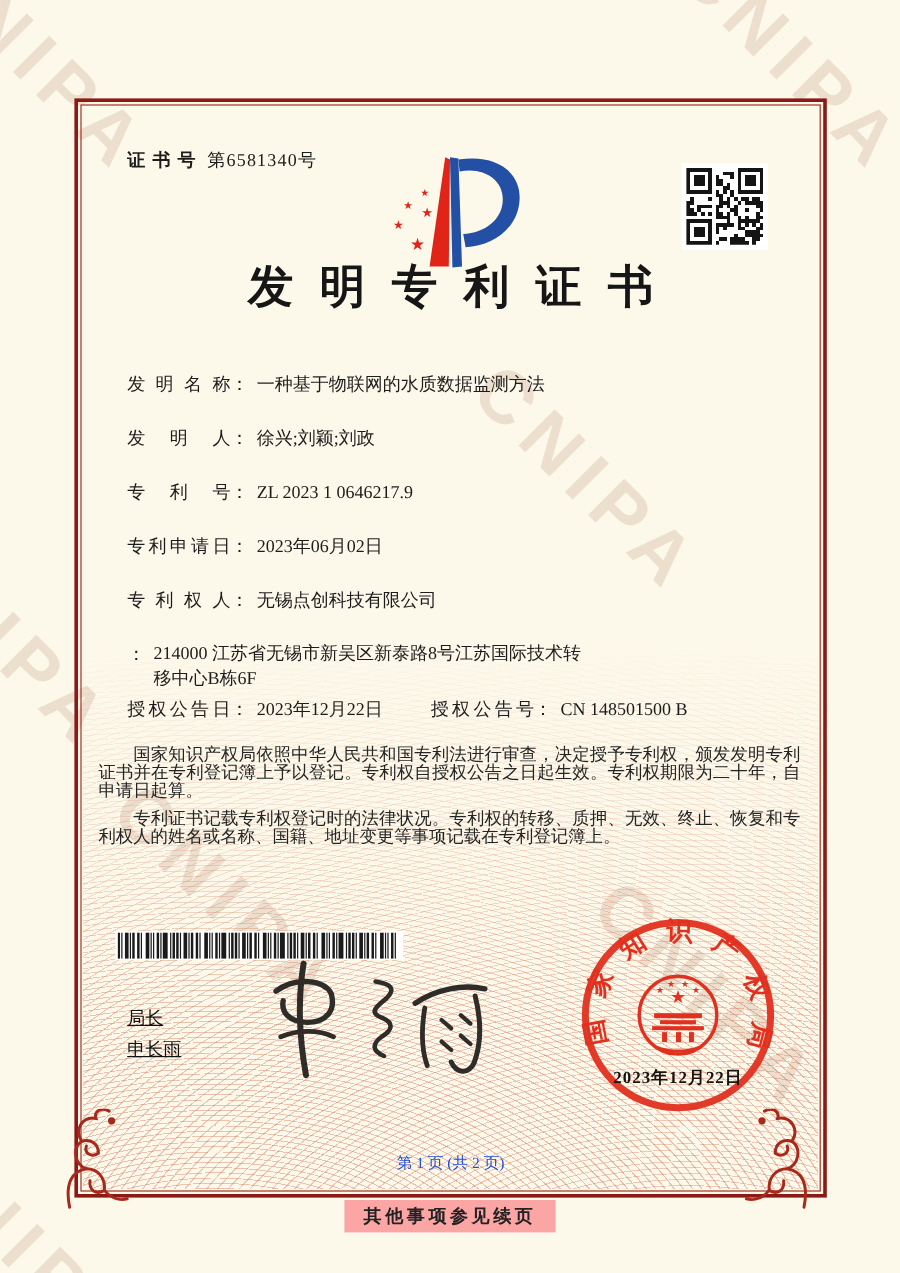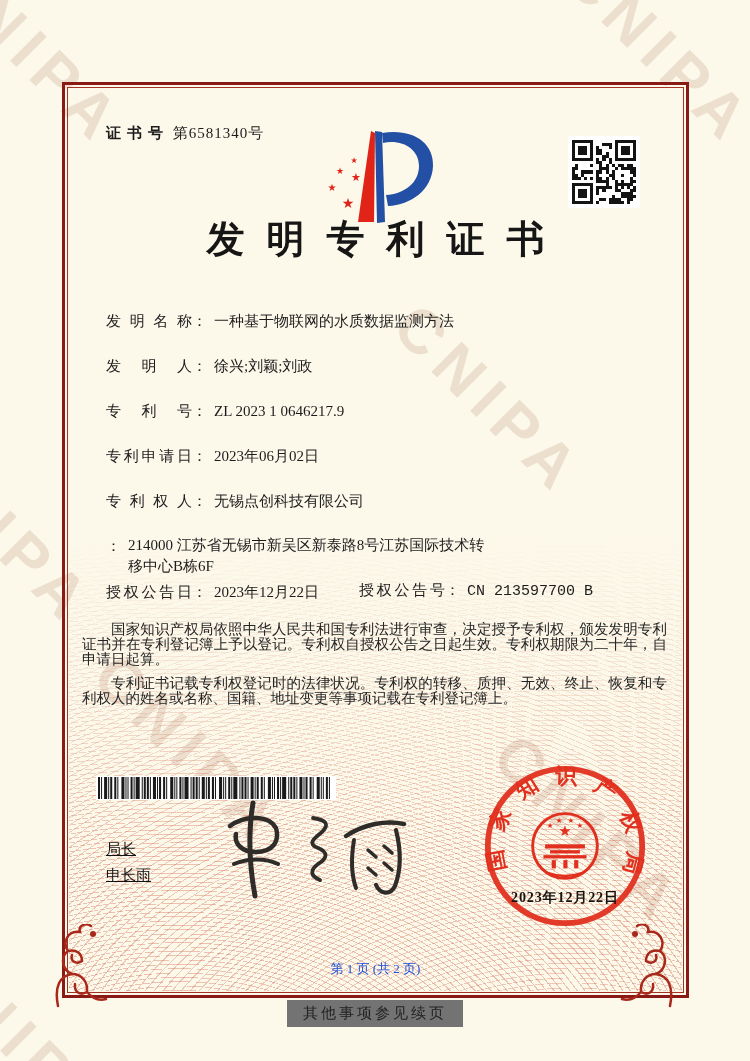--- a/index.html
+++ b/index.html
@@ -36,21 +36,21 @@
          font-size:38px;font-weight:700;letter-spacing:22px;text-indent:22px;color:#161616;}
 
   .fields{position:absolute;left:38px;top:222px;right:20px;font-size:15px;}
   .frow{display:flex;line-height:22px;margin-bottom:23px;}
   .flabel{display:inline-block;width:86px;text-align:justify;text-align-last:justify;flex:none;}
   .colon{flex:none;margin-right:7px;}
   .fvalue{flex:1;}
   .addr-lines div{line-height:21px;}
   .frow.addr{margin-bottom:4px;}
   .grant-left{display:flex;width:253px;flex:none;}
-  .grant-right{display:flex;flex:1;font-family:Liberation Mono, monospace;}
+  .grant-right{display:flex;flex:1;}
 
   .paragraphs{position:absolute;left:14px;right:16px;top:534px;
       font-size:14.5px;line-height:15px;text-align:justify;color:#242424;}
   .paragraphs p{margin:0 0 9px 0;text-indent:2em;}
 
   .barcode{position:absolute;left:28px;top:688px;width:236px;height:22px;background:#fff;padding:1px 2px;}
   .barcode svg{display:block;width:100%;height:100%;}
 
   .director{position:absolute;left:38px;top:748px;font-family:"Liberation Sans","DejaVu Sans",sans-serif;
             font-size:15px;line-height:26px;color:#111;text-decoration:underline;}
@@ -59,21 +59,21 @@
   .seal{position:absolute;left:414px;top:675px;width:166px;height:166px;}
   .seal svg{display:block;width:100%;height:100%;}
 
   .pageinfo{position:absolute;left:0;top:872px;width:100%;text-align:center;font-size:13px;color:#1d4ed8;}
 
   .ornament{position:absolute;z-index:4;width:56px;height:84px;}
   .ornament.left{left:52px;top:924px;}
   .ornament.right{left:620px;top:924px;transform:scaleX(-1);}
 
   .note{position:absolute;z-index:4;left:50%;top:1000px;transform:translateX(-50%);
-        background:#737373;padding:4px 16px;font-size:15px;letter-spacing:3px;color:#222;white-space:nowrap;}
+        background:#fca5a5;padding:4px 16px;font-size:15px;letter-spacing:3px;color:#222;white-space:nowrap;font-weight:bold;}
 </style>
 </head>
 <body>
 
 <div class="page">
 
   <div class="wm" style="left:-30px;top:-60px">CNIPA</div>
   <div class="wm" style="left:600px;top:-60px">CNIPA</div>
   <div class="wm" style="left:430px;top:290px">CNIPA</div>
   <div class="wm" style="left:-60px;top:420px">CNIPA</div>
@@ -371,21 +371,21 @@
       </div>
       <div class="frow">
         <span class="grant-left">
           <span class="flabel">授权公告日</span>
           <span class="colon">：</span>
           <span>2023年12月22日</span>
         </span>
         <span class="grant-right">
           <span class="flabel">授权公告号</span>
           <span class="colon">：</span>
-          <span>CN 213597700 B</span>
+          <span>CN 148501500 B</span>
         </span>
       </div>
     </div>
 
     <div class="paragraphs">
       <p>国家知识产权局依照中华人民共和国专利法进行审查，决定授予专利权，颁发发明专利证书并在专利登记簿上予以登记。专利权自授权公告之日起生效。专利权期限为二十年，自申请日起算。</p>
       <p>专利证书记载专利权登记时的法律状况。专利权的转移、质押、无效、终止、恢复和专利权人的姓名或名称、国籍、地址变更等事项记载在专利登记簿上。</p>
     </div>
 
     <div class="barcode">

